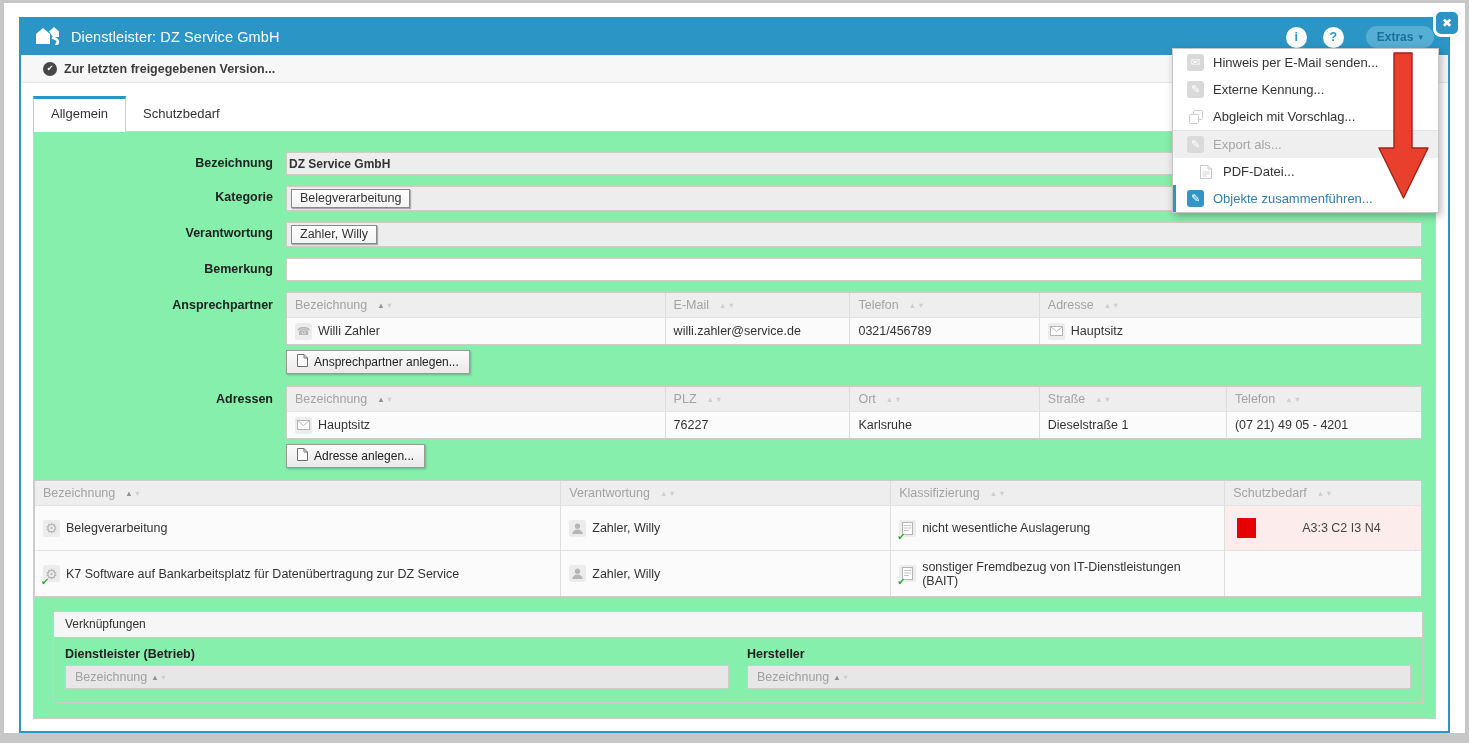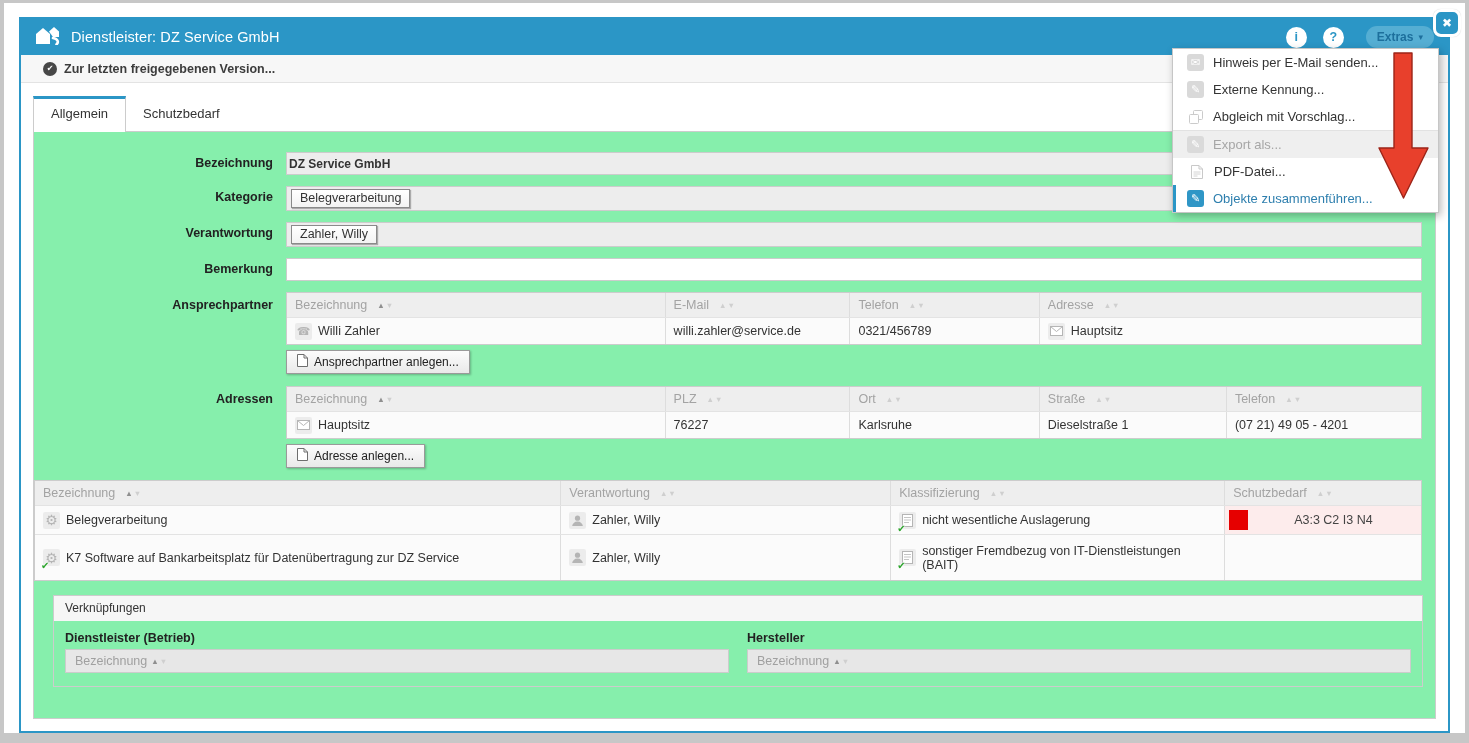--- a/index.html
+++ b/index.html
@@ -59,40 +59,40 @@
   .s-on { color:#8f8f8f; } .s-off { color:#cfcfcf; }
   .tile { width:17px; height:17px; background:#ececec; border-radius:2px; position:relative;
     display:inline-flex; align-items:center; justify-content:center; color:#b5b5b5; font-size:11px; flex:none; }
   .tile .glyph { line-height:1; }
   .gear-glyph { font-size:14px; }
   .gcheck { position:absolute; left:-2px; bottom:-5px; color:#2ea52e; font-size:10px; font-weight:bold;
     text-shadow:0 0 2px #fff, 0 0 2px #fff; }
   .add-btn { display:inline-flex; align-items:center; gap:6px; height:22px; margin-top:5px; padding:0 10px;
     background:linear-gradient(#fcfcfc,#e9e9e9); border:1px solid #9a9a9a; box-shadow:1px 1px 2px rgba(0,0,0,.25);
     font-size:12px; color:#222; cursor:pointer; }
-  .sb { padding:4px; background:#fdecec;gap:36px; }
+  .sb { padding:12px; background:#fdecec;gap:36px; }
   .sb-bar { width:19px; align-self:stretch; background:#e60000; flex:none; }
   .sb-text { padding:3px 10px; color:#444; }
   
   .link-group { margin:14px 12px 0 19px; border:1px solid #ccc; }
   .lg-title { background:#f6f6f6; padding:5px 11px 6px; font-size:12px; color:#333; }
   .lg-body { display:flex; gap:18px; padding:4px 11px 13px; }
   .lg-col { flex:1; min-width:0; }
   .lg-label { font-weight:bold; font-size:12.5px; margin:6px 0 4px; color:#222; }
   .lg-head { background:#e7e7e7; border:1px solid #ccc; height:24px; box-sizing:border-box; display:flex;
     align-items:center; padding:0 9px; color:#a0a0a0; font-size:12.5px; }
   
   .menu { position:absolute; left:1168px; top:45px; width:265px; background:#fff; border:1px solid #c6c6c6;
     box-shadow:2px 3px 8px rgba(0,0,0,.28); z-index:10; }
   .mi { height:27px; display:flex; align-items:center; gap:9px; padding:0 10px 0 14px; font-size:13px;
     color:#333; cursor:pointer; background:#fff; }
   .mtile { width:17px; height:17px; border-radius:3px; background:#d9d9d9; color:#fff; display:flex;
     align-items:center; justify-content:center; font-size:11px; flex:none; }
   .mi.disabled { background:#efefef; color:#a6a6a6; border-top:1px solid #e2e2e2; cursor:default; }
-  .mi.indent { padding-left:15px; }
+  .mi.indent { padding-left:24px; }
   .mi.active-item { color:#2e7fae; box-shadow:inset 3px 0 0 #2b96c6; }
   
   .arrow { position:absolute; left:1374px; top:49px; z-index:11; pointer-events:none; }
   .close-btn { position:absolute; left:1429px; top:6px; width:22px; height:22px; background:#2b96c6;
     border:3px solid #fff; border-radius:8px; color:#fff; display:flex; align-items:center; justify-content:center;
     font-size:12px; z-index:12; cursor:pointer; box-shadow:0 0 1px rgba(0,0,0,.2); }
 </style>
 </head>
 <body>
 

